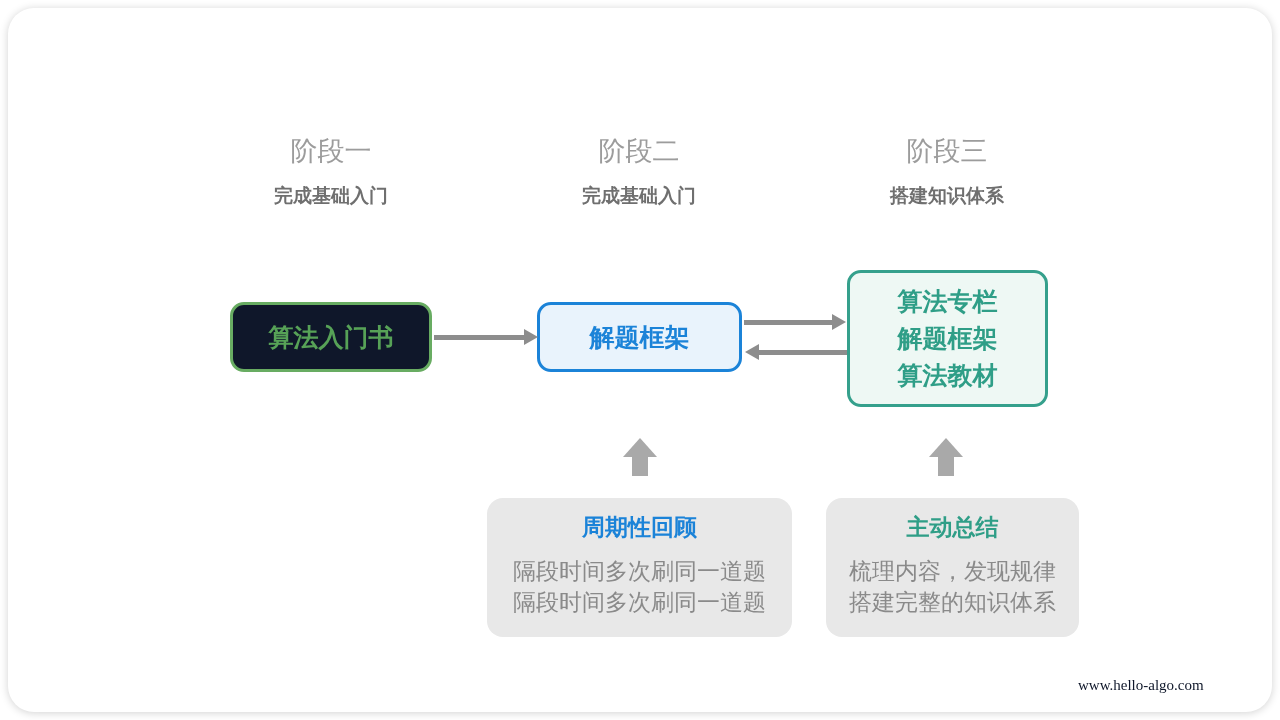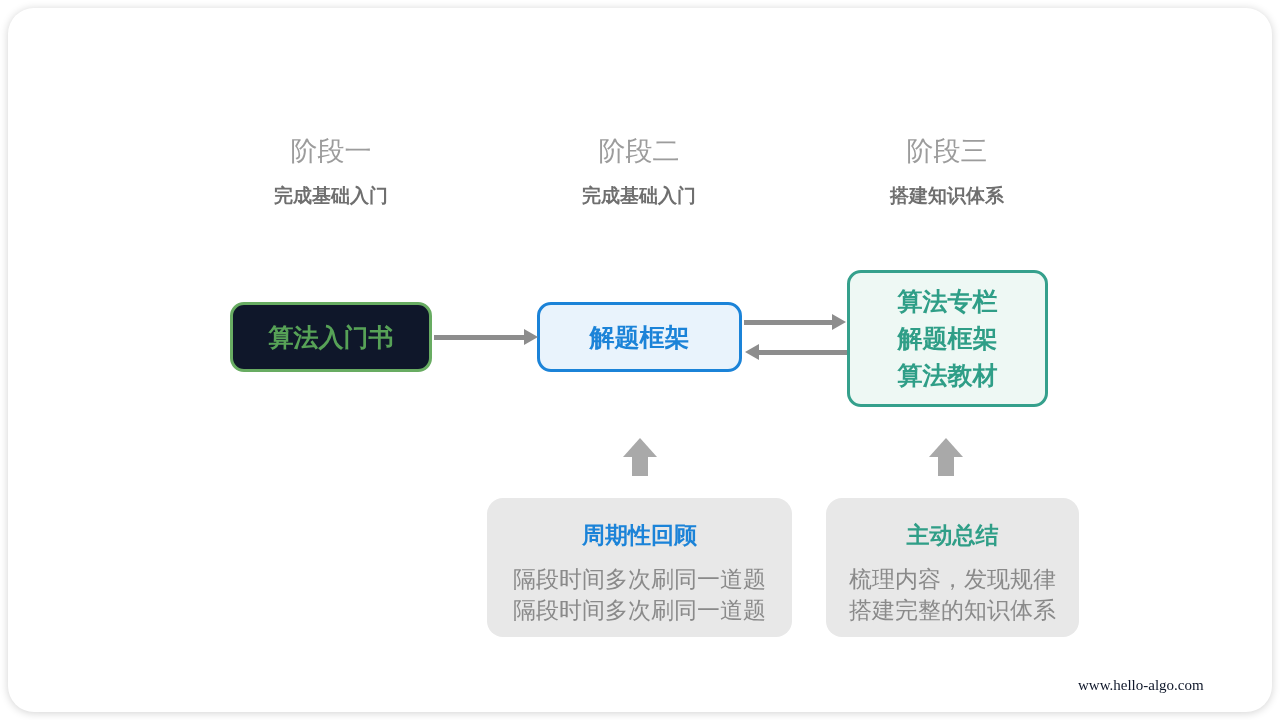--- a/index.html
+++ b/index.html
@@ -65,21 +65,21 @@
     border-bottom: 19px solid #a9a9a9;
   }
   .up-arrow-stem { position: absolute; width: 16px; height: 19px; background: #a9a9a9; }
 
   
   .note {
     position: absolute; top: 498px; height: 139px;
     background: #e8e8e8; border-radius: 16px;
     text-align: center;
   }
-  .note-title { font-size: 23px; font-weight: 700; margin-top: 24px; line-height: 27px; }
+  .note-title { font-size: 23px; font-weight: 700; margin-top: 16px; line-height: 27px; }
   .note-title.blue { color: #1b83d8; }
   .note-title.teal { color: #2f9e87; }
   .note-body { margin-top: 15px; font-size: 23px; line-height: 31px; color: #8a8a8a; }
   .note-review  { left: 487px; width: 305px; }
   .note-summary { left: 826px; width: 253px; }
 
   .watermark {
     position: absolute; left: 1078px; top: 677px;
     font-family: Liberation Serif, serif;
     font-size: 15px; color: #0f172a;

